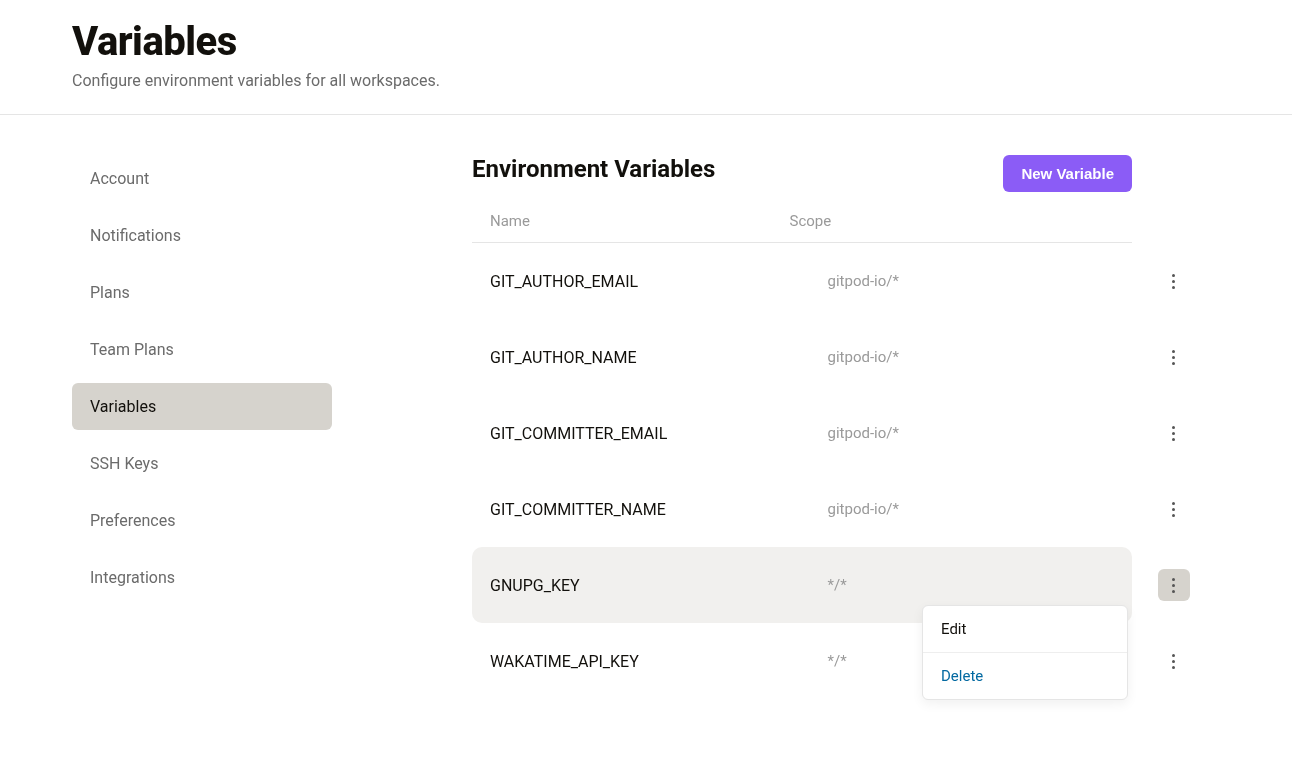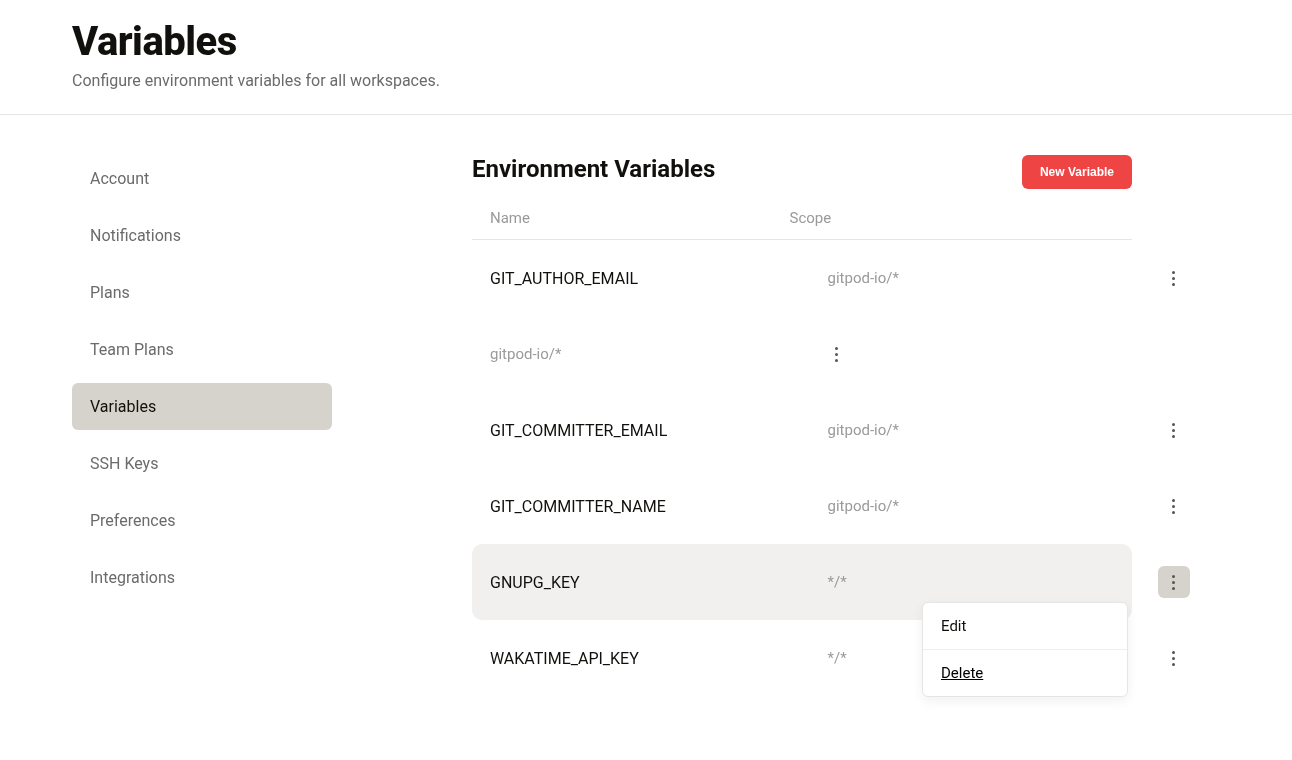--- a/index.html
+++ b/index.html
@@ -61,24 +61,24 @@
     font-size: 24px;
     font-weight: 700;
     color: #12100c;
     margin-bottom: 6px;
   }
   .section-subtitle {
     font-size: 16px;
     color: #6b6b6b;
   }
   .btn-primary {
-    background: #ef4444;
+    background: #8b5cf6;
     color: #ffffff;
     border: none;
-    font-size: 12px;
+    font-size: 15px;
     font-weight: 600;
     padding: 10px 18px;
     border-radius: 6px;
     cursor: pointer;
   }
   .table {
     width: 100%;
   }
   .table-header {
     display: flex;
@@ -153,21 +153,21 @@
     z-index: 10;
     overflow: hidden;
   }
   .dropdown-item {
     padding: 14px 18px;
     font-size: 15px;
     cursor: pointer;
     border-bottom: 1px solid #eee;
   }
   .dropdown-item:last-child { border-bottom:none; }
-  .dropdown-item.danger { color: #000000; text-decoration: underline; }
+  .dropdown-item.danger { color: #0369a1; }
 </style>
 </head>
 <body>
 
 <header class="page-header">
   <h1 class="page-title">Variables</h1>
   <p class="page-subtitle">Configure environment variables for all workspaces.</p>
 </header>
 
 <div class="layout">
@@ -206,20 +206,21 @@
             <span class="kebab-dots">
                 <span></span>
                 <span></span>
                 <span></span>
               </span>
           </button>
         </div>
       </div>
 
       <div class="table-row">
+        <div class="cell-name">GIT_AUTHOR_NAME</div>
         <div class="cell-scope">gitpod-io/*</div>
         <div class="cell-actions">
           <button class="kebab-btn">
             <span class="kebab-dots">
                 <span></span>
                 <span></span>
                 <span></span>
               </span>
           </button>
         </div>

